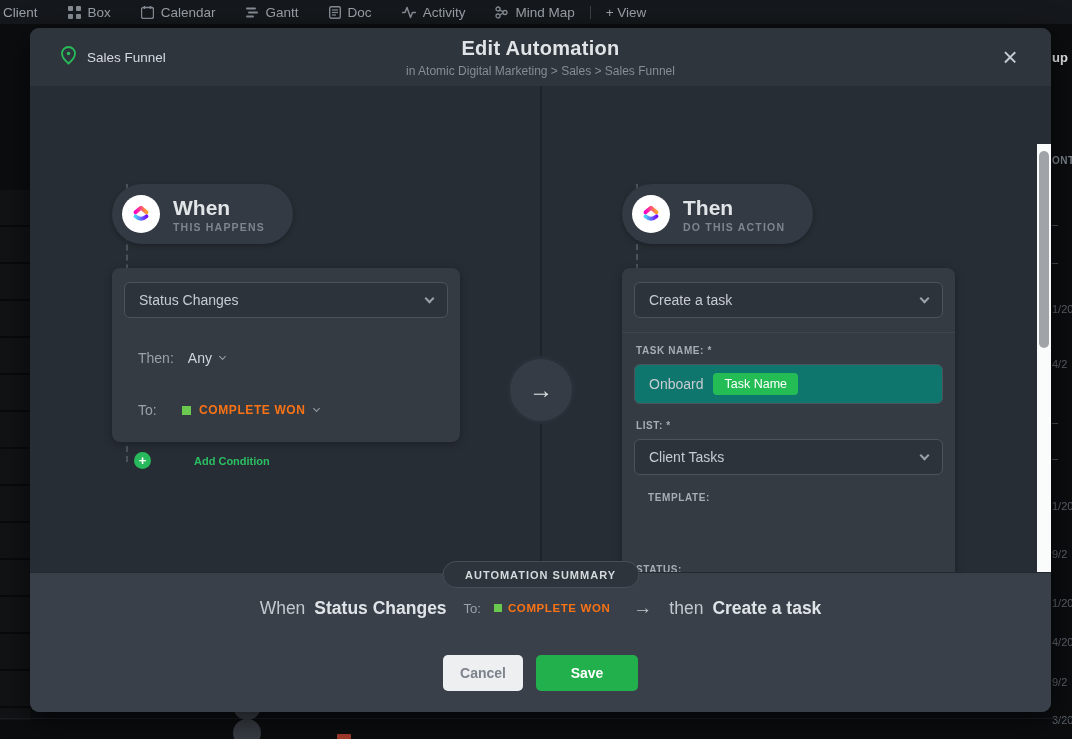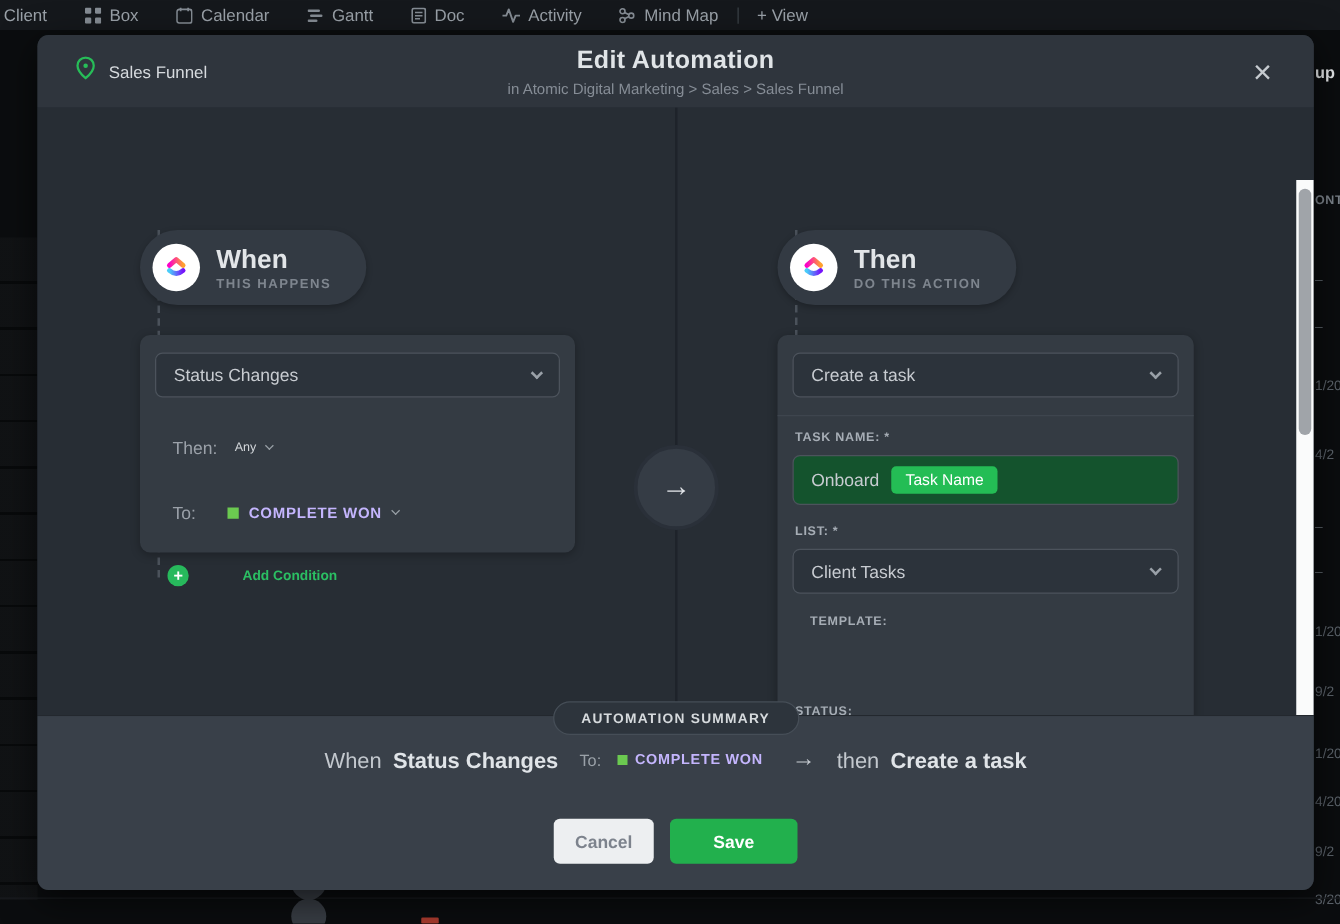--- a/index.html
+++ b/index.html
@@ -57,37 +57,37 @@
   
   .card { position:absolute; background:#343b43; border-radius:8px; box-shadow:0 2px 8px rgba(0,0,0,.28); }
   .dropdown { position:absolute; height:36px; background:#2c333b; border:1px solid #4c535c; border-radius:6px;
               display:flex; align-items:center; padding:0 14px; color:#c8ccd1; font-size:14px; cursor:pointer; }
   .dropdown .chev { margin-left:auto; }
   .chev { width:7px; height:7px; border-right:2px solid #9aa1a8; border-bottom:2px solid #9aa1a8;
           transform:rotate(45deg); margin-top:-4px; flex:none; }
   .chev.small { width:5px; height:5px; border-width:1.5px; }
 
   .row-label { color:#9ba1a9; font-size:14px; }
-  .row-value { color:#d2d6da; font-size:10px; }
+  .row-value { color:#d2d6da; font-size:14px; }
   .status-square { width:9px; height:9px; background:#6bc950; display:inline-block; flex:none; }
-  .status-text { color:#c4b5fd; font-size:12px; font-weight:bold; letter-spacing:.6px; }
+  .status-text { color:#f97316; font-size:12px; font-weight:bold; letter-spacing:.6px; }
 
   .add-condition { position:absolute; left:104px; top:366px; display:flex; align-items:center; gap:12px; cursor:pointer; }
   .plus-circle { width:17px; height:17px; border-radius:50%; background:#27b95c; color:#ffffff;
                  display:flex; align-items:center; justify-content:center; font-size:13px; font-weight:bold; line-height:1; }
   .add-condition-label { color:#2bbf63; font-size:11px; font-weight:bold;margin-left:31px; }
 
   .arrow-circle { position:absolute; left:477px; top:270px; width:68px; height:68px; border-radius:50%;
                   background:#353c45; border:3px solid #2a3039; display:flex; align-items:center; justify-content:center;
                   color:#dfe2e6; font-size:24px; }
 
   
   .panel-divider { position:absolute; left:0; width:100%; height:1px; background:#3e454e; }
   .field-label { position:absolute; color:#a6adb5; font-size:10px; font-weight:bold; letter-spacing:.6px; }
-  .fake-input { position:absolute; height:40px; background:#14532d; border:1px solid #4c535c; border-radius:6px;
+  .fake-input { position:absolute; height:40px; background:#0f766e; border:1px solid #4c535c; border-radius:6px;
                 display:flex; align-items:center; gap:10px; padding:0 14px; color:#c8ccd1; font-size:14px; cursor:text; }
   .tag { background:#24bd55; color:#ffffff; font-size:12.5px; padding:4px 11px; border-radius:4px; white-space:nowrap; }
 
   
   .scroll-track { position:absolute; right:0; top:58px; width:14px; height:486px; background:#fafbfb; }
   .scroll-thumb { position:absolute; left:2px; top:7px; width:10px; height:197px; background:#a0a4a9; border-radius:5px; }
 
   
   .modal-footer { position:absolute; left:0; top:544px; width:100%; height:140px; background:#394049;
                   border-top:1px solid #23282e; border-radius:0 0 9px 9px; }

